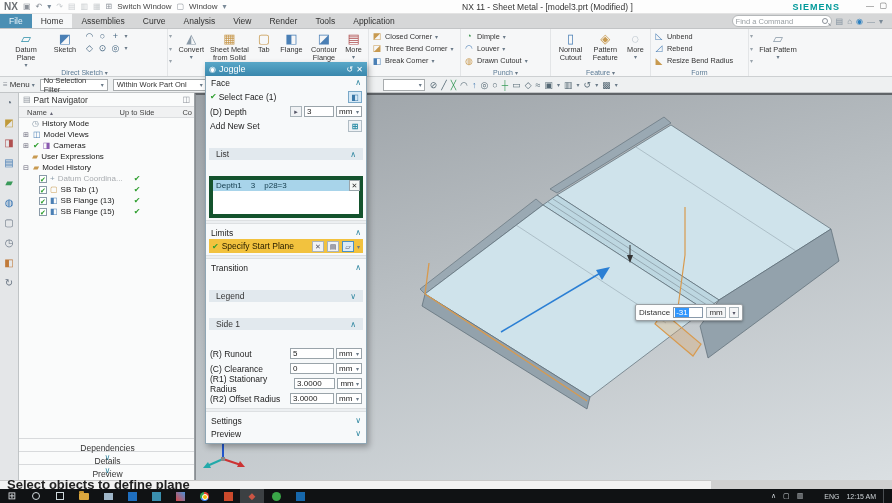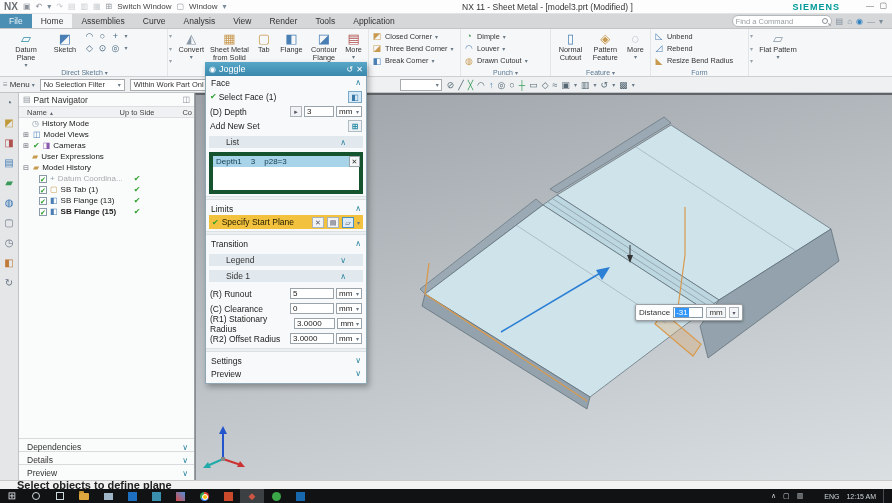--- a/index.html
+++ b/index.html
@@ -55,61 +55,61 @@
   .colrow .cn { position:absolute; left:8px; top:1px; }
   .colrow .cu { position:absolute; left:96px; top:1px; width:44px; text-align:center; }
   .colrow .cc { position:absolute; right:2px; top:1px; }
   .tree { font-size:8px; color:#222; }
   .trow { height:11px; display:flex; align-items:center; gap:3px; position:relative; padding-left:4px; }
   .trow .exp { font-size:7px; color:#667; width:7px; }
   .trow .tic { font-size:8px; }
   .trow .uptd { position:absolute; left:96px; width:44px; text-align:center; color:#2e9e2e; font-size:8px; }
   .ind1 { padding-left:13px; } .ind2 { padding-left:20px; }
   .gray { color:#a8acb0; }
-  .bold { font-weight:bold; }
+  .bold { font-weight:normal; }
   .cb { width:8px; height:8px; border:1px solid #8a9aa8; background:#fff; color:#2e9e2e; font-size:7px; line-height:7px; text-align:center; }
   .chk { color:#2e9e2e; font-size:8px; }
   .navbottom { position:absolute; bottom:3px; left:0; width:100%; }
-  .nbrow { height:13px; border-top:1px solid #d8dadc; display:flex; justify-content:space-between; align-items:center; padding:4px 6px 0 8px; font-size:8.5px; color:#333; background:#fafbfb; }
+  .nbrow { height:13px; border-top:1px solid #d8dadc; display:flex; justify-content:space-between; align-items:center; padding:4px 6px 0 8px; font-size:8.5px; color:#333; background:#fafbfb;flex-direction:column; }
   .tealch { color:#2e86a0; font-size:8px; }
   .viewport { position:absolute; left:195px; top:0; width:697px; height:387px; border-top:2px solid #606468; border-left:1px solid #8a8e92; background:linear-gradient(165deg,#9ba1a6 0%,#b9bfc3 45%,#dadfe2 100%); }
   .distbox { position:absolute; left:439px; top:209px; height:17px; background:#fdfdfd; border:1px solid #9aa0a4; border-radius:2px; box-shadow:0 1px 3px rgba(0,0,0,.35); display:flex; align-items:center; gap:3px; padding:0 3px; z-index:20; }
   .distlbl { font-size:8px; color:#333; }
   .din { width:30px; height:11px; border:1px solid #8899aa; background:#fff; display:flex; align-items:center; padding-left:1px; font-size:8px; }
   .din .selval { background:#3297fd; color:#fff; padding:0 1px; }
   .dunit { width:20px; height:11px; border:1px solid #aab4ba; background:#f4f5f6; font-size:8px; color:#333; text-align:center; line-height:10px; }
   .dcar { width:10px; height:11px; border:1px solid #aab4ba; background:#f4f5f6; font-size:6px; color:#556; text-align:center; line-height:10px; }
   
   .dlg { position:absolute; left:205px; top:62px; width:162px; z-index:60; box-shadow:2px 3px 6px rgba(0,0,0,.3); }
   .dtitle { height:14px; background:linear-gradient(#58a7c8,#3a88ad); color:#fff; display:flex; align-items:center; gap:3px; padding:0 4px; font-size:9px; }
   .dtitle .sp { flex:1; }
   .dtico { font-size:8px; }
   .dbody { background:#f7f9fa; border:1px solid #8fa6b4; border-top:none; padding-bottom:3px; }
   .dsec { height:13px; display:flex; justify-content:space-between; align-items:center; padding:0 5px; font-size:8.5px; color:#222; }
   .drow { height:15px; display:flex; align-items:center; padding:0 4px; font-size:8.5px; color:#222; gap:2px; }
   .drow .sp { flex:1; }
-  .dsub { height:12px; background:#e2e9ee; margin:4px 3px; display:flex; justify-content:space-between; align-items:center; padding:0 17px; font-size:8.5px; color:#333; }
+  .dsub { height:12px; background:#e2e9ee; margin:16px 3px; display:flex; justify-content:space-between; align-items:center; padding:0 7px; font-size:8.5px; color:#333; }
   .sep { height:4px; background:#eceff1; border-top:1px solid #dde0e2; border-bottom:1px solid #dde0e2; margin:2px 0; }
   .fbtn { width:14px; height:12px; border:1px solid #7aa8c8; background:#d6e9f6; font-size:8px; color:#3a78a8; text-align:center; line-height:11px; }
   .fbtn2 { width:14px; height:12px; border:1px solid #b0bcc4; background:#eef2f5; font-size:8px; color:#2e8fa8; text-align:center; line-height:11px; font-weight:bold; }
   .mico { width:12px; height:11px; border:1px solid #aab4ba; background:#f0f2f4; font-size:7px; color:#556; text-align:center; line-height:10px; }
   .dinput { width:30px; height:11px; border:1px solid #9aa4aa; background:#fff; font-size:8px; padding-left:2px; line-height:10px; color:#222; }
   .dinput.wide { width:44px; }
   .unitbox { width:26px; height:11px; border:1px solid #9aa4aa; background:#fff; font-size:8px; display:flex; justify-content:space-between; align-items:center; padding:0 2px; color:#222; }
   .listbox { margin:0 3px; height:42px; background:#fff; border:4px solid #14532d; position:relative; }
   .lrow { height:11px; background:#a8d4ea; display:flex; align-items:center; gap:9px; padding:0 3px; font-size:8px; color:#123a4a; }
   .ldel { position:absolute; right:-1px; top:0px; width:11px; height:11px; border:1px solid #99a4aa; background:#f4f6f7; font-size:7px; line-height:9px; text-align:center; color:#333; }
   .ylrow { margin:0 3px; height:14px; background:#f2c23e; display:flex; align-items:center; gap:3px; padding:0 3px; font-size:8.5px; color:#2a2000; }
   .ylrow .sp { flex:1; }
   .ltsel { width:64px; height:12px; border:1px solid #9aa4aa; background:#fff; display:flex; align-items:center; gap:3px; padding:0 3px; font-size:8px; }
   .dbtns { height:18px; display:flex; justify-content:center; align-items:center; gap:4px; }
   .okbtn { width:46px; height:13px; background:#cfe7f7; border:1px solid #86b7d7; color:#0f5c8c; font-size:8.5px; text-align:center; line-height:12px; }
   .gbtn { height:13px; background:#ececec; border:1px solid #b0b0b0; color:#333; font-size:8.5px; text-align:center; line-height:12px; padding:0 5px; }
   
-  .statusbar { position:absolute; left:0; top:480px; width:892px; height:9px; background:#f2f2f2; border-top:1px solid #c8c8c8; font-size:11px; font-weight:bold; color:#222; padding:0 17px; line-height:8px; }
+  .statusbar { position:absolute; left:0; top:480px; width:711px; height:9px; background:#f2f2f2; border-top:1px solid #c8c8c8; font-size:13px; font-weight:bold; color:#222; padding:0 7px; line-height:8px; }
   
   .taskbar { position:absolute; left:0; top:489px; width:892px; height:14px; background:#101214; display:flex; align-items:center; }
   .tslot { width:24px; height:14px; display:flex; align-items:center; justify-content:center; }
   .tslot.activeapp { background:#3c4043; }
   .winlogo { font-size:10px; color:#dfe3e6; line-height:12px; }
   .circ { width:8px; height:8px; border:1px solid #cfd8dc; border-radius:50%; }
   .sq { width:8px; height:8px; border:1px solid #cfd8dc; }
   .folder { width:10px; height:7px; background:#dca73e; border-radius:1px; position:relative; }
   .folder::before { content:""; position:absolute; left:0; top:-2px; width:5px; height:2px; background:#c8942e; border-radius:1px 1px 0 0; }
   .appwin { width:9px; height:7px; background:#9fb6c8; }
@@ -313,21 +313,21 @@
     </div>
   </div>
 </div>
 
 <div class="selbar">
   <div class="menubtn">
     <span class="qi">≡</span>
     <span>Menu</span>
     <span class="cr">▾</span>
   </div>
-  <div class="selbox" style="width:85px">
+  <div class="selbox" style="width:68px">
     <span>No Selection Filter</span>
       <span class="cr">▾</span>
   </div>
   <div class="selbox" style="width:94px">
     <span>Within Work Part Onl</span>
       <span class="cr">▾</span>
   </div>
   <div style="width:166px"></div>
   <div class="snapdrop">
       <span class="cr">▾</span>

